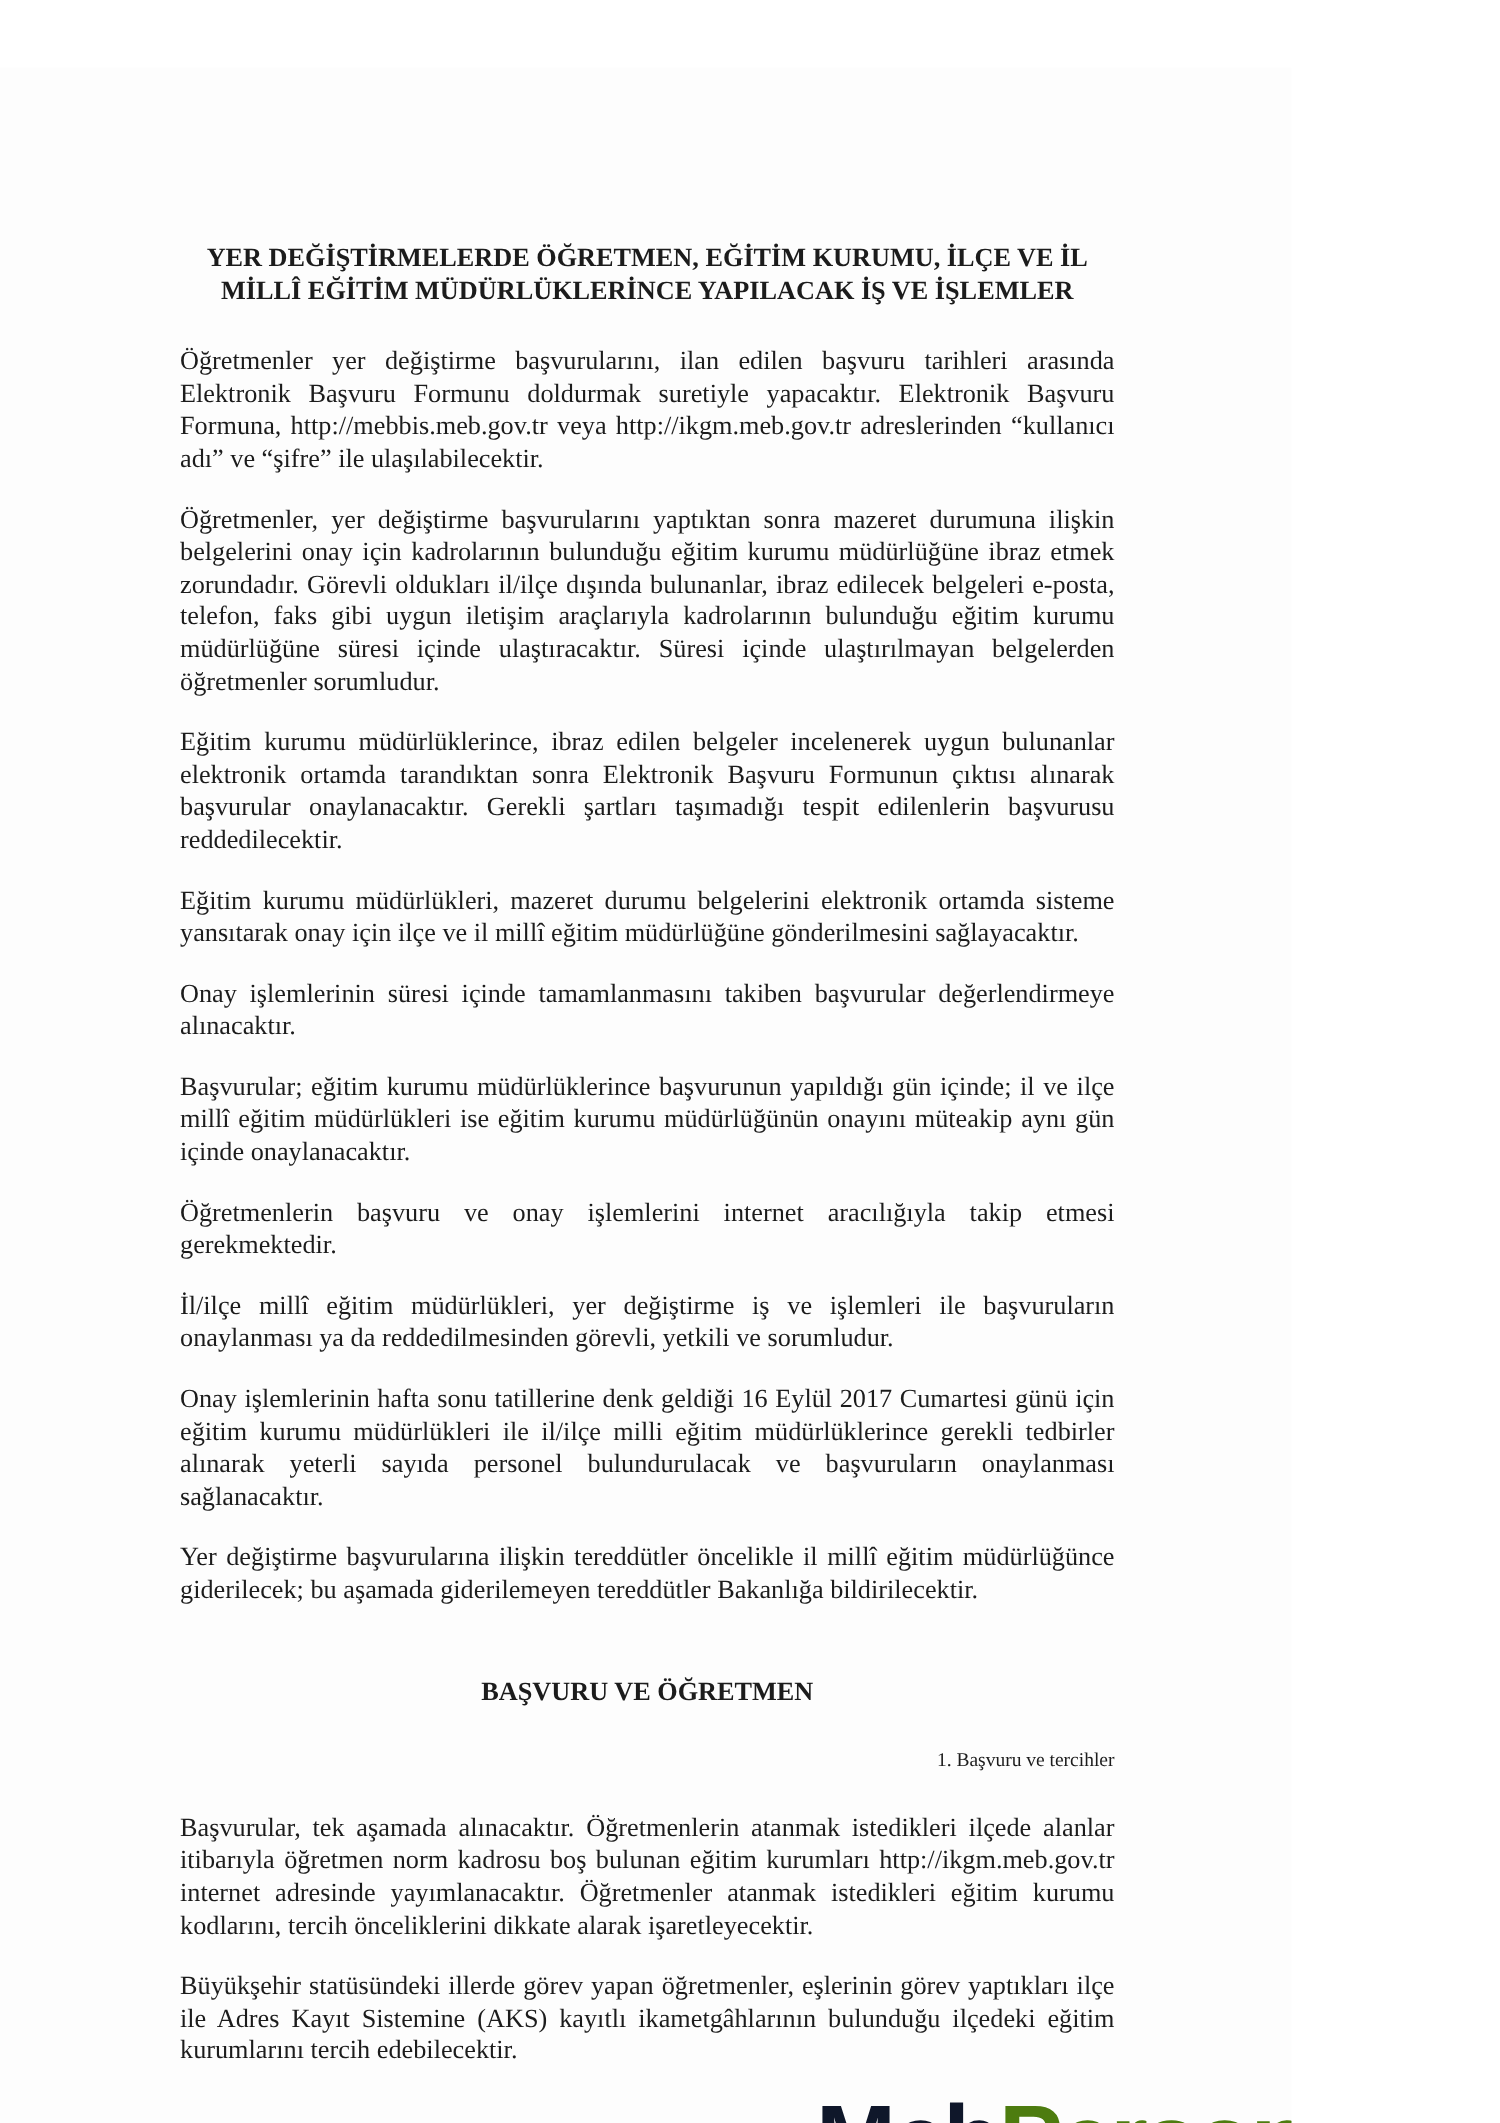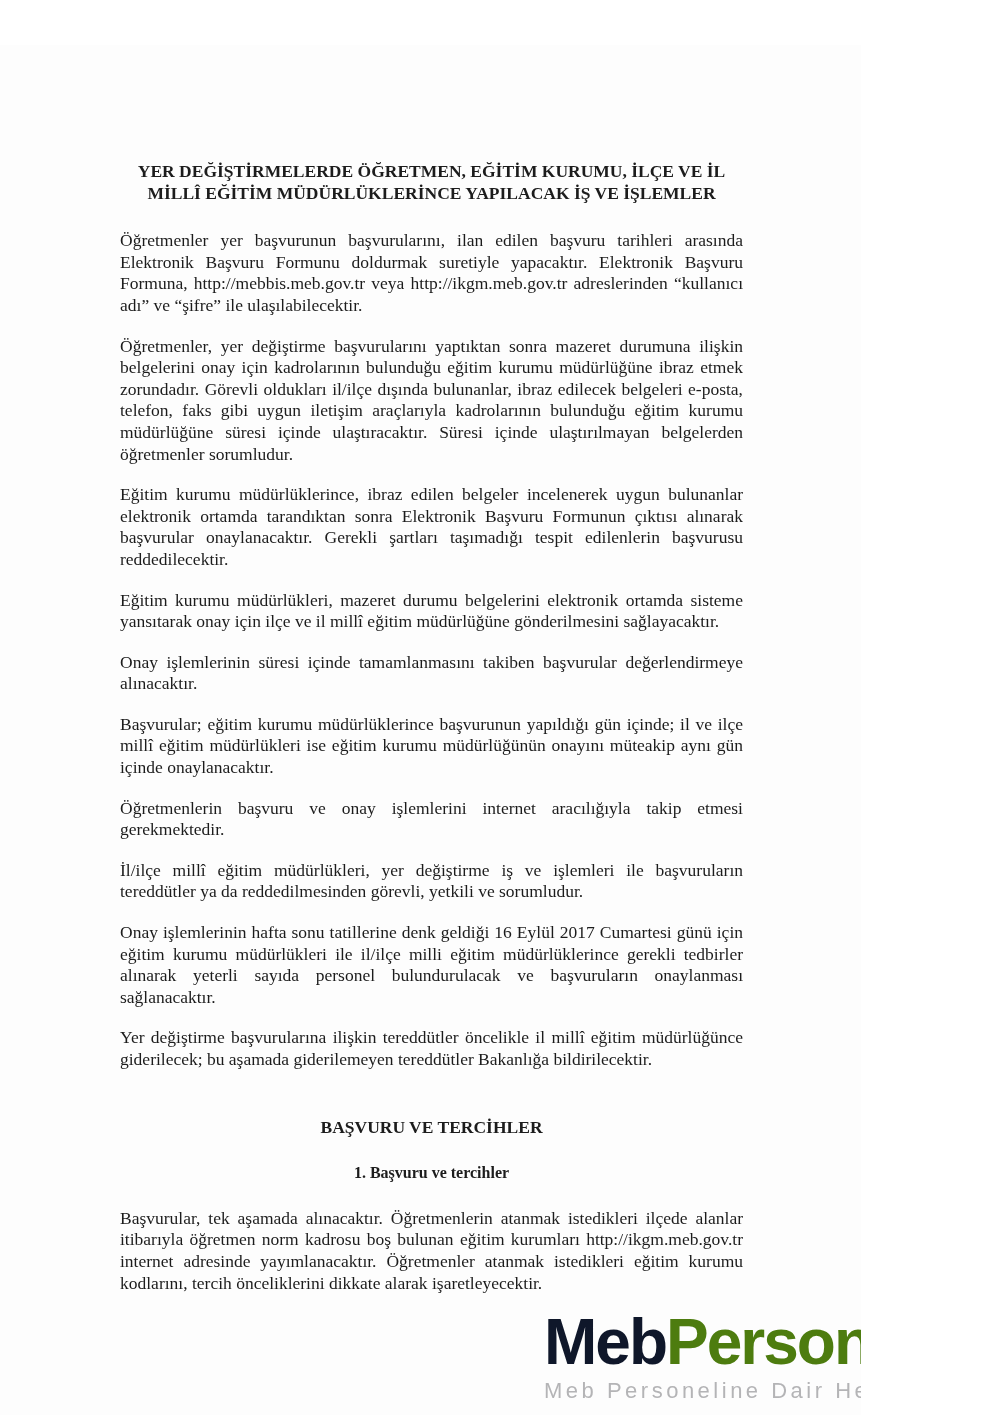--- a/index.html
+++ b/index.html
@@ -36,24 +36,24 @@
     margin: 0 0 19px 0;
   }
   .section-heading {
     font-size: 17.5px;
     line-height: 21.6px;
     font-weight: bold;
     text-align: center;
     margin: 46px 0 24px 0;
   }
   .subsection-heading {
-    font-size: 16px;
+    font-size: 13px;
     line-height: 21.6px;
-    font-weight: bold;
-    text-align: center;
+    font-weight: normal;
+    text-align: right;
     margin: 0 0 24px 0;
   }
   
   .logo {
     margin: 14px 0 0 424px;
     width: max-content;
   }
   .logo-row {
     display: flex;
     align-items: flex-start;
@@ -100,35 +100,36 @@
   }
 </style>
 </head>
 <body>
 
 <div class="page">
   <div class="content">
 
     <div class="doc-title">YER DEĞİŞTİRMELERDE ÖĞRETMEN, EĞİTİM KURUMU, İLÇE VE İL MİLLÎ EĞİTİM MÜDÜRLÜKLERİNCE YAPILACAK İŞ VE İŞLEMLER</div>
 
-    <p class="doc-par">Öğretmenler yer başvurunun başvurularını, ilan edilen başvuru tarihleri arasında Elektronik Başvuru Formunu doldurmak suretiyle yapacaktır. Elektronik Başvuru Formuna, http://mebbis.meb.gov.tr veya http://ikgm.meb.gov.tr adreslerinden “kullanıcı adı” ve “şifre” ile ulaşılabilecektir.</p>
+    <p class="doc-par">Öğretmenler yer değiştirme başvurularını, ilan edilen başvuru tarihleri arasında Elektronik Başvuru Formunu doldurmak suretiyle yapacaktır. Elektronik Başvuru Formuna, http://mebbis.meb.gov.tr veya http://ikgm.meb.gov.tr adreslerinden “kullanıcı adı” ve “şifre” ile ulaşılabilecektir.</p>
     <p class="doc-par">Öğretmenler, yer değiştirme başvurularını yaptıktan sonra mazeret durumuna ilişkin belgelerini onay için kadrolarının bulunduğu eğitim kurumu müdürlüğüne ibraz etmek zorundadır. Görevli oldukları il/ilçe dışında bulunanlar, ibraz edilecek belgeleri e-posta, telefon, faks gibi uygun iletişim araçlarıyla kadrolarının bulunduğu eğitim kurumu müdürlüğüne süresi içinde ulaştıracaktır. Süresi içinde ulaştırılmayan belgelerden öğretmenler sorumludur.</p>
     <p class="doc-par">Eğitim kurumu müdürlüklerince, ibraz edilen belgeler incelenerek uygun bulunanlar elektronik ortamda tarandıktan sonra Elektronik Başvuru Formunun çıktısı alınarak başvurular onaylanacaktır. Gerekli şartları taşımadığı tespit edilenlerin başvurusu reddedilecektir.</p>
     <p class="doc-par">Eğitim kurumu müdürlükleri, mazeret durumu belgelerini elektronik ortamda sisteme yansıtarak onay için ilçe ve il millî eğitim müdürlüğüne gönderilmesini sağlayacaktır.</p>
     <p class="doc-par">Onay işlemlerinin süresi içinde tamamlanmasını takiben başvurular değerlendirmeye alınacaktır.</p>
     <p class="doc-par">Başvurular; eğitim kurumu müdürlüklerince başvurunun yapıldığı gün içinde; il ve ilçe millî eğitim müdürlükleri ise eğitim kurumu müdürlüğünün onayını müteakip aynı gün içinde onaylanacaktır.</p>
     <p class="doc-par">Öğretmenlerin başvuru ve onay işlemlerini internet aracılığıyla takip etmesi gerekmektedir.</p>
-    <p class="doc-par">İl/ilçe millî eğitim müdürlükleri, yer değiştirme iş ve işlemleri ile başvuruların tereddütler ya da reddedilmesinden görevli, yetkili ve sorumludur.</p>
+    <p class="doc-par">İl/ilçe millî eğitim müdürlükleri, yer değiştirme iş ve işlemleri ile başvuruların onaylanması ya da reddedilmesinden görevli, yetkili ve sorumludur.</p>
     <p class="doc-par">Onay işlemlerinin hafta sonu tatillerine denk geldiği 16 Eylül 2017 Cumartesi günü için eğitim kurumu müdürlükleri ile il/ilçe milli eğitim müdürlüklerince gerekli tedbirler alınarak yeterli sayıda personel bulundurulacak ve başvuruların onaylanması sağlanacaktır.</p>
     <p class="doc-par">Yer değiştirme başvurularına ilişkin tereddütler öncelikle il millî eğitim müdürlüğünce giderilecek; bu aşamada giderilemeyen tereddütler Bakanlığa bildirilecektir.</p>
 
-    <div class="section-heading">BAŞVURU VE TERCİHLER</div>
+    <div class="section-heading">BAŞVURU VE ÖĞRETMEN</div>
     <div class="subsection-heading">1. Başvuru ve tercihler</div>
 
     <p class="doc-par">Başvurular, tek aşamada alınacaktır. Öğretmenlerin atanmak istedikleri ilçede alanlar itibarıyla öğretmen norm kadrosu boş bulunan eğitim kurumları http://ikgm.meb.gov.tr internet adresinde yayımlanacaktır.  Öğretmenler atanmak istedikleri eğitim kurumu kodlarını, tercih önceliklerini dikkate alarak işaretleyecektir.</p>
+    <p class="doc-par">Büyükşehir statüsündeki illerde görev yapan öğretmenler, eşlerinin görev yaptıkları ilçe ile Adres Kayıt Sistemine (AKS) kayıtlı ikametgâhlarının bulunduğu ilçedeki eğitim kurumlarını tercih edebilecektir.</p>
 
     <div class="logo">
       <div class="logo-row">
         <span class="logo-meb">Meb</span>
           <span class="logo-personel">Personel</span>
           <span class="logo-com-badge">.com</span>
       </div>
       <div class="logo-tagline">Meb Personeline Dair Her Şey Burada</div>
     </div>
 

